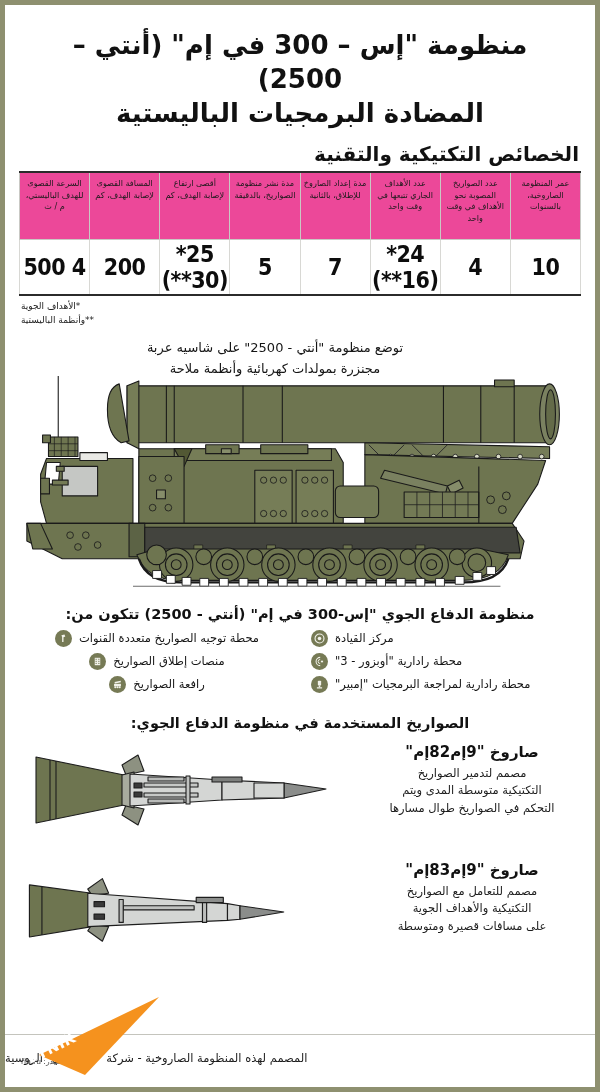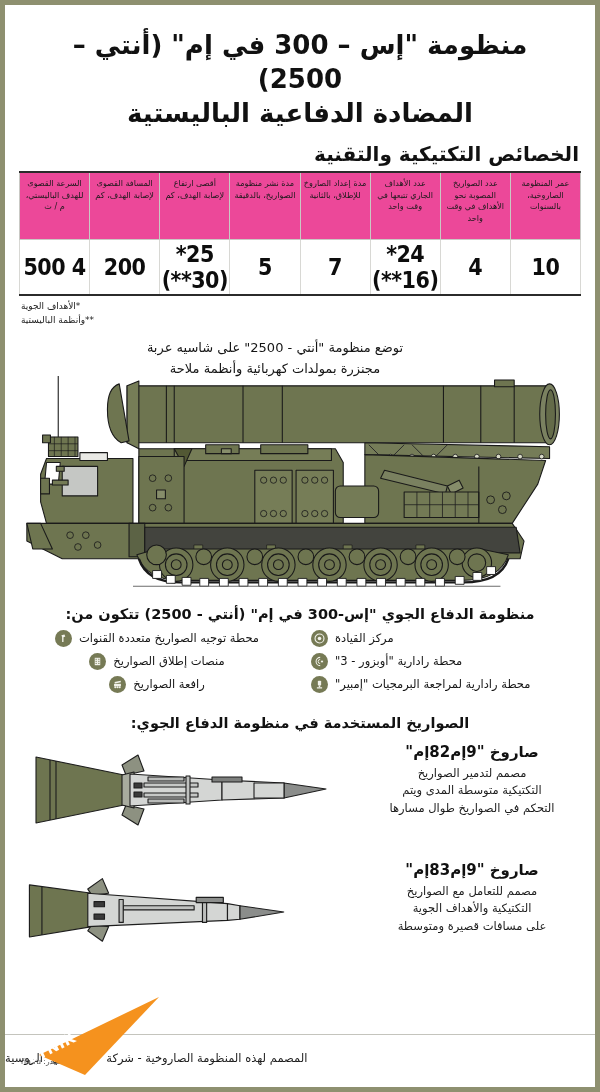--- a/index.html
+++ b/index.html
@@ -232,21 +232,21 @@
   .sputnik svg { display:block; width:100%; height:100%; }
 </style>
 </head>
 <body>
 
 <div class="page">
  <div class="inner">
 
   <div class="title">
     <div>منظومة "إس – 300 في إم"  (أنتي – 2500)</div>
-    <div>المضادة الدفاعية الباليستية</div>
+    <div>المضادة البرمجيات الباليستية</div>
   </div>
 
 
   <div class="section-head">الخصائص التكتيكية والتقنية</div>
 
   <table class="spec-table">
     <thead>
       <tr>
         <th>عمر المنظومة الصاروخية، بالسنوات</th>
         <th>عدد الصواريخ المصوبة نحو الأهداف في وقت واحد</th>

